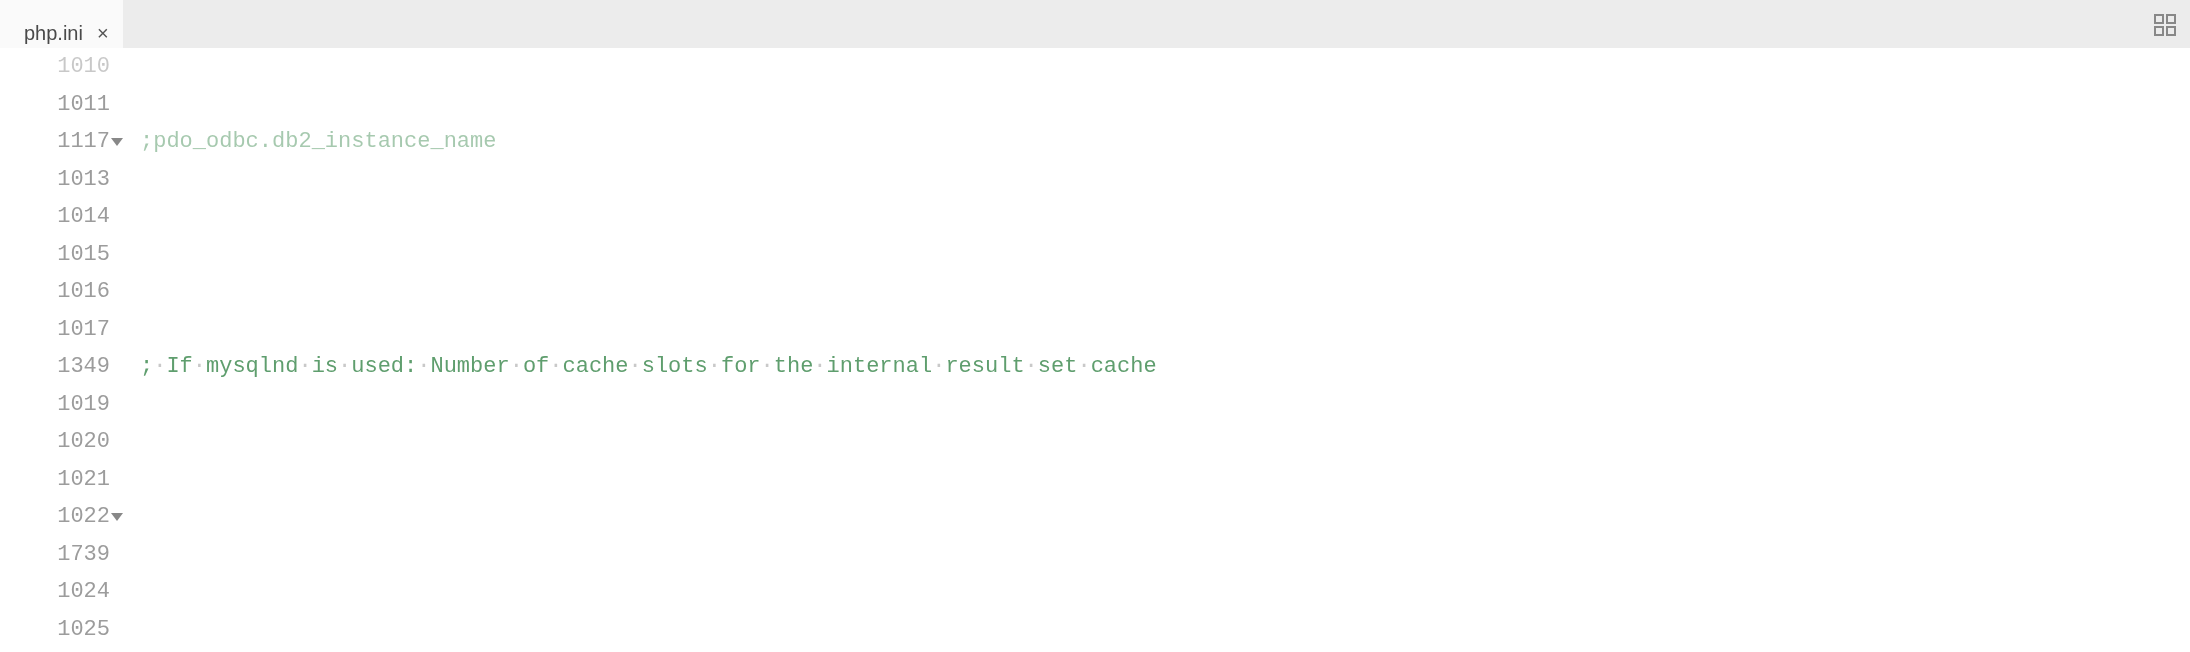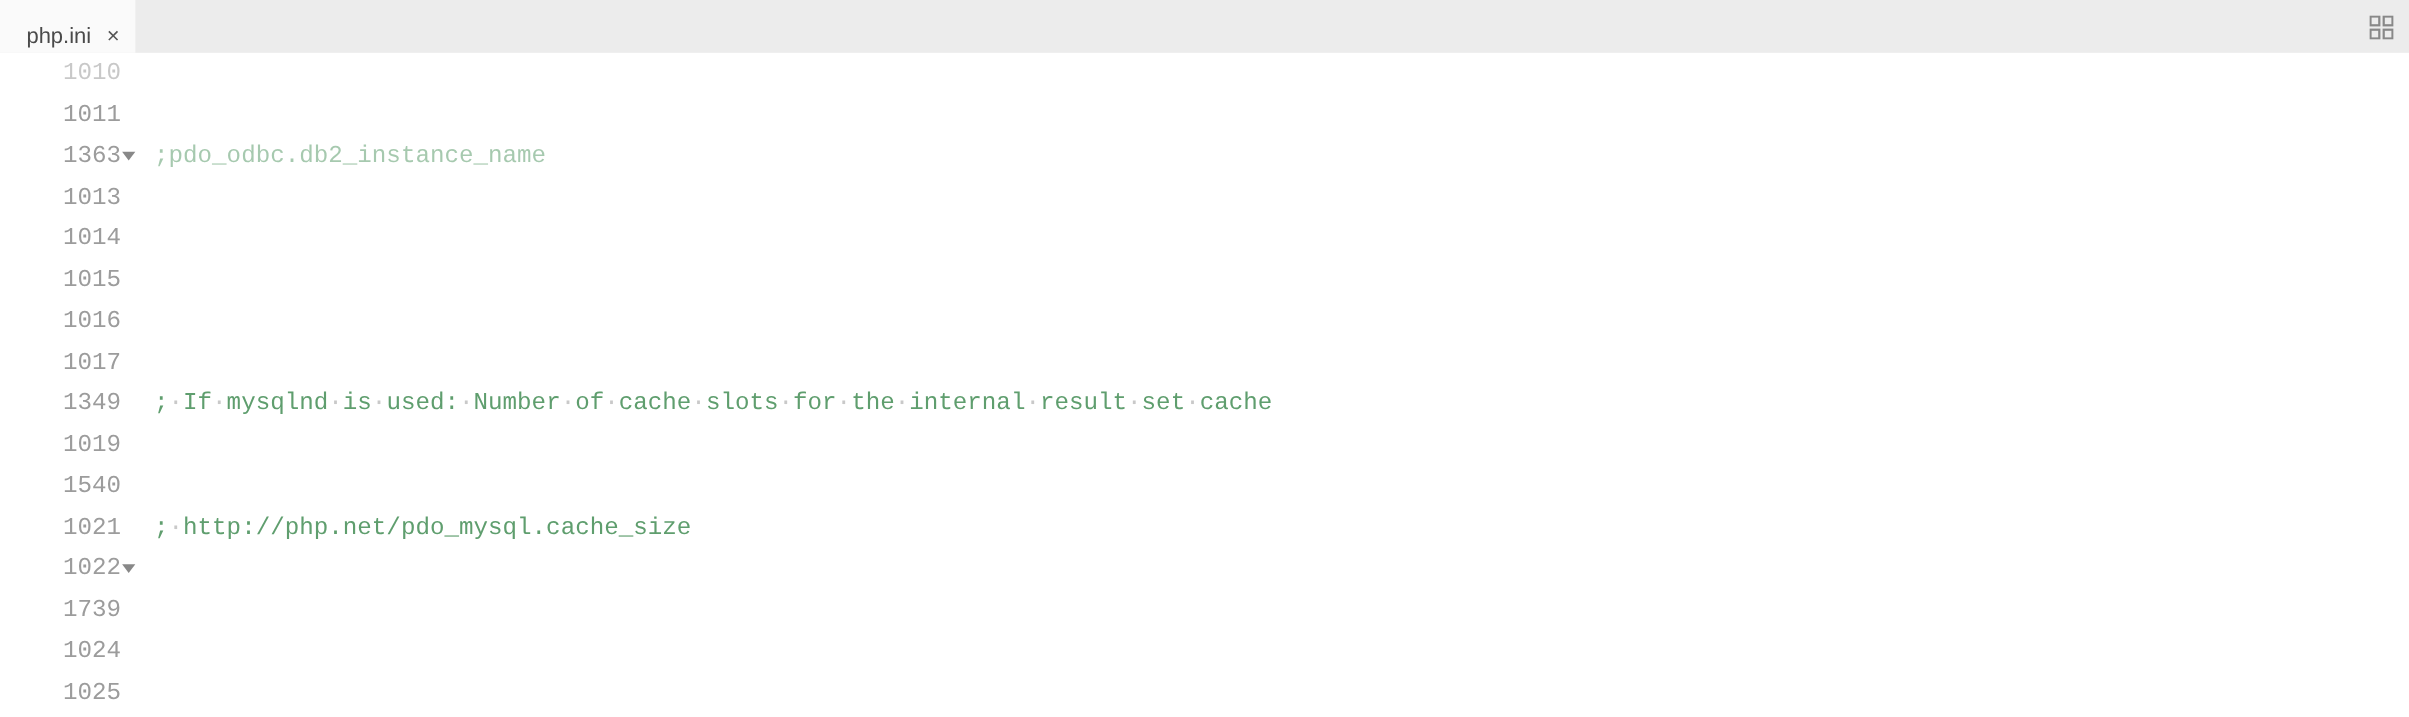--- a/index.html
+++ b/index.html
@@ -94,41 +94,40 @@
       <rect x="1" y="13" width="8" height="8" fill="none" stroke="#888" stroke-width="2"></rect>
       <rect x="13" y="13" width="8" height="8" fill="none" stroke="#888" stroke-width="2"></rect>
     </svg>
   </span>
 </div>
 
 <div class="editor">
   <div class="gutter">
     <div class="gutter-line faded">1010</div>
     <div class="gutter-line">1011</div>
-    <div class="gutter-line"><span>1363</span><span class="fold"></span></div>
+    <div class="gutter-line"><span>1117</span><span class="fold"></span></div>
     <div class="gutter-line">1013</div>
     <div class="gutter-line">1014</div>
     <div class="gutter-line">1015</div>
     <div class="gutter-line">1016</div>
     <div class="gutter-line">1017</div>
     <div class="gutter-line">1349</div>
     <div class="gutter-line">1019</div>
-    <div class="gutter-line">1540</div>
+    <div class="gutter-line">1020</div>
     <div class="gutter-line">1021</div>
     <div class="gutter-line"><span>1022</span><span class="fold"></span></div>
     <div class="gutter-line">1739</div>
     <div class="gutter-line">1024</div>
     <div class="gutter-line">1025</div>
   </div>
 
   <div class="code">
     <div class="code-line faded"><span class="c-comment">;pdo_odbc.db2_instance_name</span></div>
     <div class="code-line"></div>
     <div class="code-line"><span class="c-comment"><span>;</span><span class="ws">·</span><span>If</span><span class="ws">·</span><span>mysqlnd</span><span class="ws">·</span><span>is</span><span class="ws">·</span><span>used:</span><span class="ws">·</span><span>Number</span><span class="ws">·</span><span>of</span><span class="ws">·</span><span>cache</span><span class="ws">·</span><span>slots</span><span class="ws">·</span><span>for</span><span class="ws">·</span><span>the</span><span class="ws">·</span><span>internal</span><span class="ws">·</span><span>result</span><span class="ws">·</span><span>set</span><span class="ws">·</span><span>cache</span></span></div>
-    <div class="code-line"><span class="c-comment"><span>;</span><span class="ws">·</span><span>http://php.net/pdo_mysql.cache_size</span></span></div>
     
     
     
     
     
     
     
     
     
     

